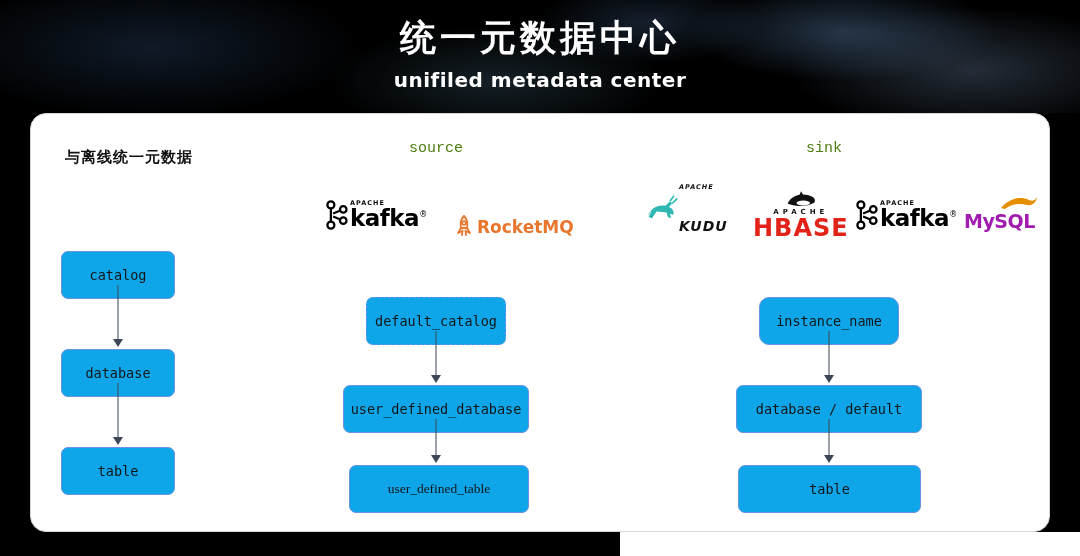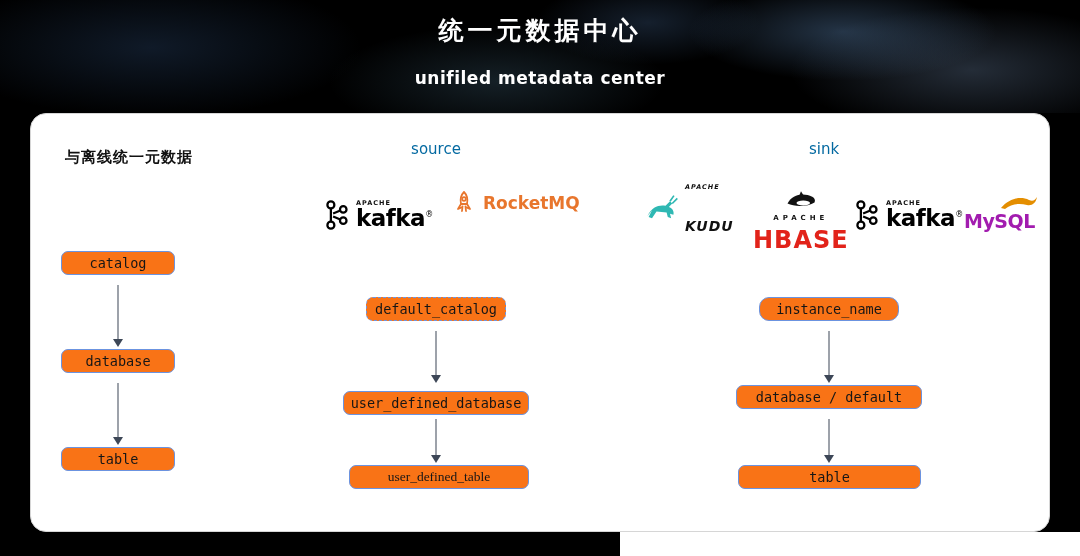--- a/index.html
+++ b/index.html
@@ -12,56 +12,56 @@
     background:
       radial-gradient(ellipse 220px 70px at 78% 28%, rgba(90,130,175,.40), transparent 70%),
       radial-gradient(ellipse 260px 90px at 90% 62%, rgba(130,160,200,.28), transparent 70%),
       radial-gradient(ellipse 300px 100px at 14% 42%, rgba(45,75,115,.35), transparent 70%),
       radial-gradient(ellipse 240px 80px at 46% 72%, rgba(95,145,175,.22), transparent 70%),
       radial-gradient(ellipse 160px 60px at 60% 20%, rgba(70,105,150,.30), transparent 70%),
       #000;
   }
   .title {
     position:absolute; left:0; top:14px; width:100%; text-align:center;
-    color:#fff; font-size:25px; font-weight:800; letter-spacing:4px;
+    color:#fff; font-size:36px; font-weight:800; letter-spacing:4px;
   }
   .subtitle {
     position:absolute; left:0; top:68px; width:100%; text-align:center;
-    color:#fff; font-size:17px; font-weight:700; letter-spacing:.5px;
+    color:#fff; font-size:20px; font-weight:700; letter-spacing:.5px;
   }
 
   
   .panel {
     position:absolute; left:30px; top:113px; width:1020px; height:419px;
     background:#fff; border:1px solid #d6d6d6; border-radius:16px;
   }
   .bottom-white { position:absolute; left:620px; top:532px; width:460px; height:24px; background:#fff; }
 
-  .col-label { position:absolute; font-size:15px; color:#0369a1; text-align:center; }
+  .col-label { position:absolute; font-size:15px; color:#4d7c0f; text-align:center;font-family:Liberation Mono, monospace; }
   .offline-label { position:absolute; left:34px; top:34px; font-size:15px; font-weight:700; color:#111; letter-spacing:1px; }
 
   
-  .logo { position:absolute; display:flex; align-items:center; gap:6px; }
+  .logo { position:absolute; display:flex; align-items:center; }
   .logo .stack { display:flex; flex-direction:column; line-height:1; }
   .apache-prefix { font-size:6.5px; letter-spacing:1px; color:#111; font-weight:600; }
   .kafka-word { font-size:23px; font-weight:800; color:#000; letter-spacing:-.5px; }
   .kafka-word sup { font-size:8px; font-weight:400; }
   .rocketmq-word { font-size:17px; font-weight:800; color:#e8762d; }
   .kudu-stack { font-style:italic; text-align:left; }
   .kudu-word { font-size:14px; font-weight:800; color:#111; letter-spacing:1px;margin-top:28px; }
   .hbase-stack { display:flex; flex-direction:column; align-items:center; line-height:1; }
   .hbase-prefix { font-size:7px; letter-spacing:4px; color:#111; font-weight:700; margin-top:1px; }
   .hbase-word { font-size:24px; font-weight:800; color:#e2231a; letter-spacing:1px; }
   .mysql-stack { position:relative; width:76px; height:40px; }
   .mysql-word { position:absolute; left:0; bottom:2px; font-size:19px; font-weight:800; color:#a21caf; letter-spacing:-.5px; }
   .mysql-dolphin { position:absolute; right:0; top:0; }
 
   
   .node {
-    position:absolute; height:24px; background:#f97316;
+    position:absolute; height:48px; background:#0ea5e9;
     border:1.6px solid #6b93e0; border-radius:7px;
     display:flex; align-items:center; justify-content:center;
     font-family:"DejaVu Sans Mono","Liberation Mono",monospace;
     font-size:13.5px; color:#161616;
   }
   .node.dashed { border-style:dashed; }
 
   .arrow { position:absolute; width:14px; }
   .arrow::before {
     content:""; position:absolute; left:50%; top:0; bottom:7px;
@@ -98,21 +98,21 @@
         <line x1="9" y1="12.6" x2="15.4" y2="10"></line>
         <line x1="9" y1="15.4" x2="15.4" y2="18"></line>
       </g>
     </svg>
     <span class="stack">
       <span class="apache-prefix">APACHE</span>
       <span class="kafka-word"><span>kafka</span><sup>®</sup></span>
     </span>
   </div>
 
-  <div class="logo" style="left:420px; top:76px;">
+  <div class="logo" style="left:420px; top:100px;">
     <svg width="26" height="26" viewBox="0 0 26 26">
       <g stroke="#e8762d" stroke-width="1.8" fill="none" stroke-linejoin="round" stroke-linecap="round">
         <path d="M13 2 C16 5 17 9 16 14 L10 14 C9 9 10 5 13 2 Z"></path>
         <circle cx="13" cy="9" r="1.8"></circle>
         <path d="M10 14 L7 19 L10.5 17.5"></path>
         <path d="M16 14 L19 19 L15.5 17.5"></path>
         <path d="M11.5 16.5 L11 21"></path>
           <path d="M14.5 16.5 L15 21"></path>
       </g>
     </svg>
@@ -168,21 +168,21 @@
   </div>
 
   <div class="node" style="left:30px; top:137px; width:114px;">catalog</div>
   <div class="arrow" style="left:80px; top:171px; height:62px;"></div>
   <div class="node" style="left:30px; top:235px; width:114px;">database</div>
   <div class="arrow" style="left:80px; top:269px; height:62px;"></div>
   <div class="node" style="left:30px; top:333px; width:114px;">table</div>
 
   <div class="node dashed" style="left:335px; top:183px; width:140px;">default_catalog</div>
   <div class="arrow" style="left:398px; top:217px; height:52px;"></div>
-  <div class="node" style="left:312px; top:277px; width:186px;">user_defined_database</div>
+  <div class="node" style="left:312px; top:271px; width:186px;">user_defined_database</div>
   <div class="arrow" style="left:398px; top:305px; height:44px;"></div>
   <div class="node" style="left:318px; top:351px; width:180px;font-family:Liberation Serif, serif;">user_defined_table</div>
 
   <div class="node" style="left:728px; top:183px; width:140px;border-radius:10px;">instance_name</div>
   <div class="arrow" style="left:791px; top:217px; height:52px;"></div>
   <div class="node" style="left:705px; top:271px; width:186px;">database / default</div>
   <div class="arrow" style="left:791px; top:305px; height:44px;"></div>
   <div class="node" style="left:707px; top:351px; width:183px;">table</div>
 
 </div>

